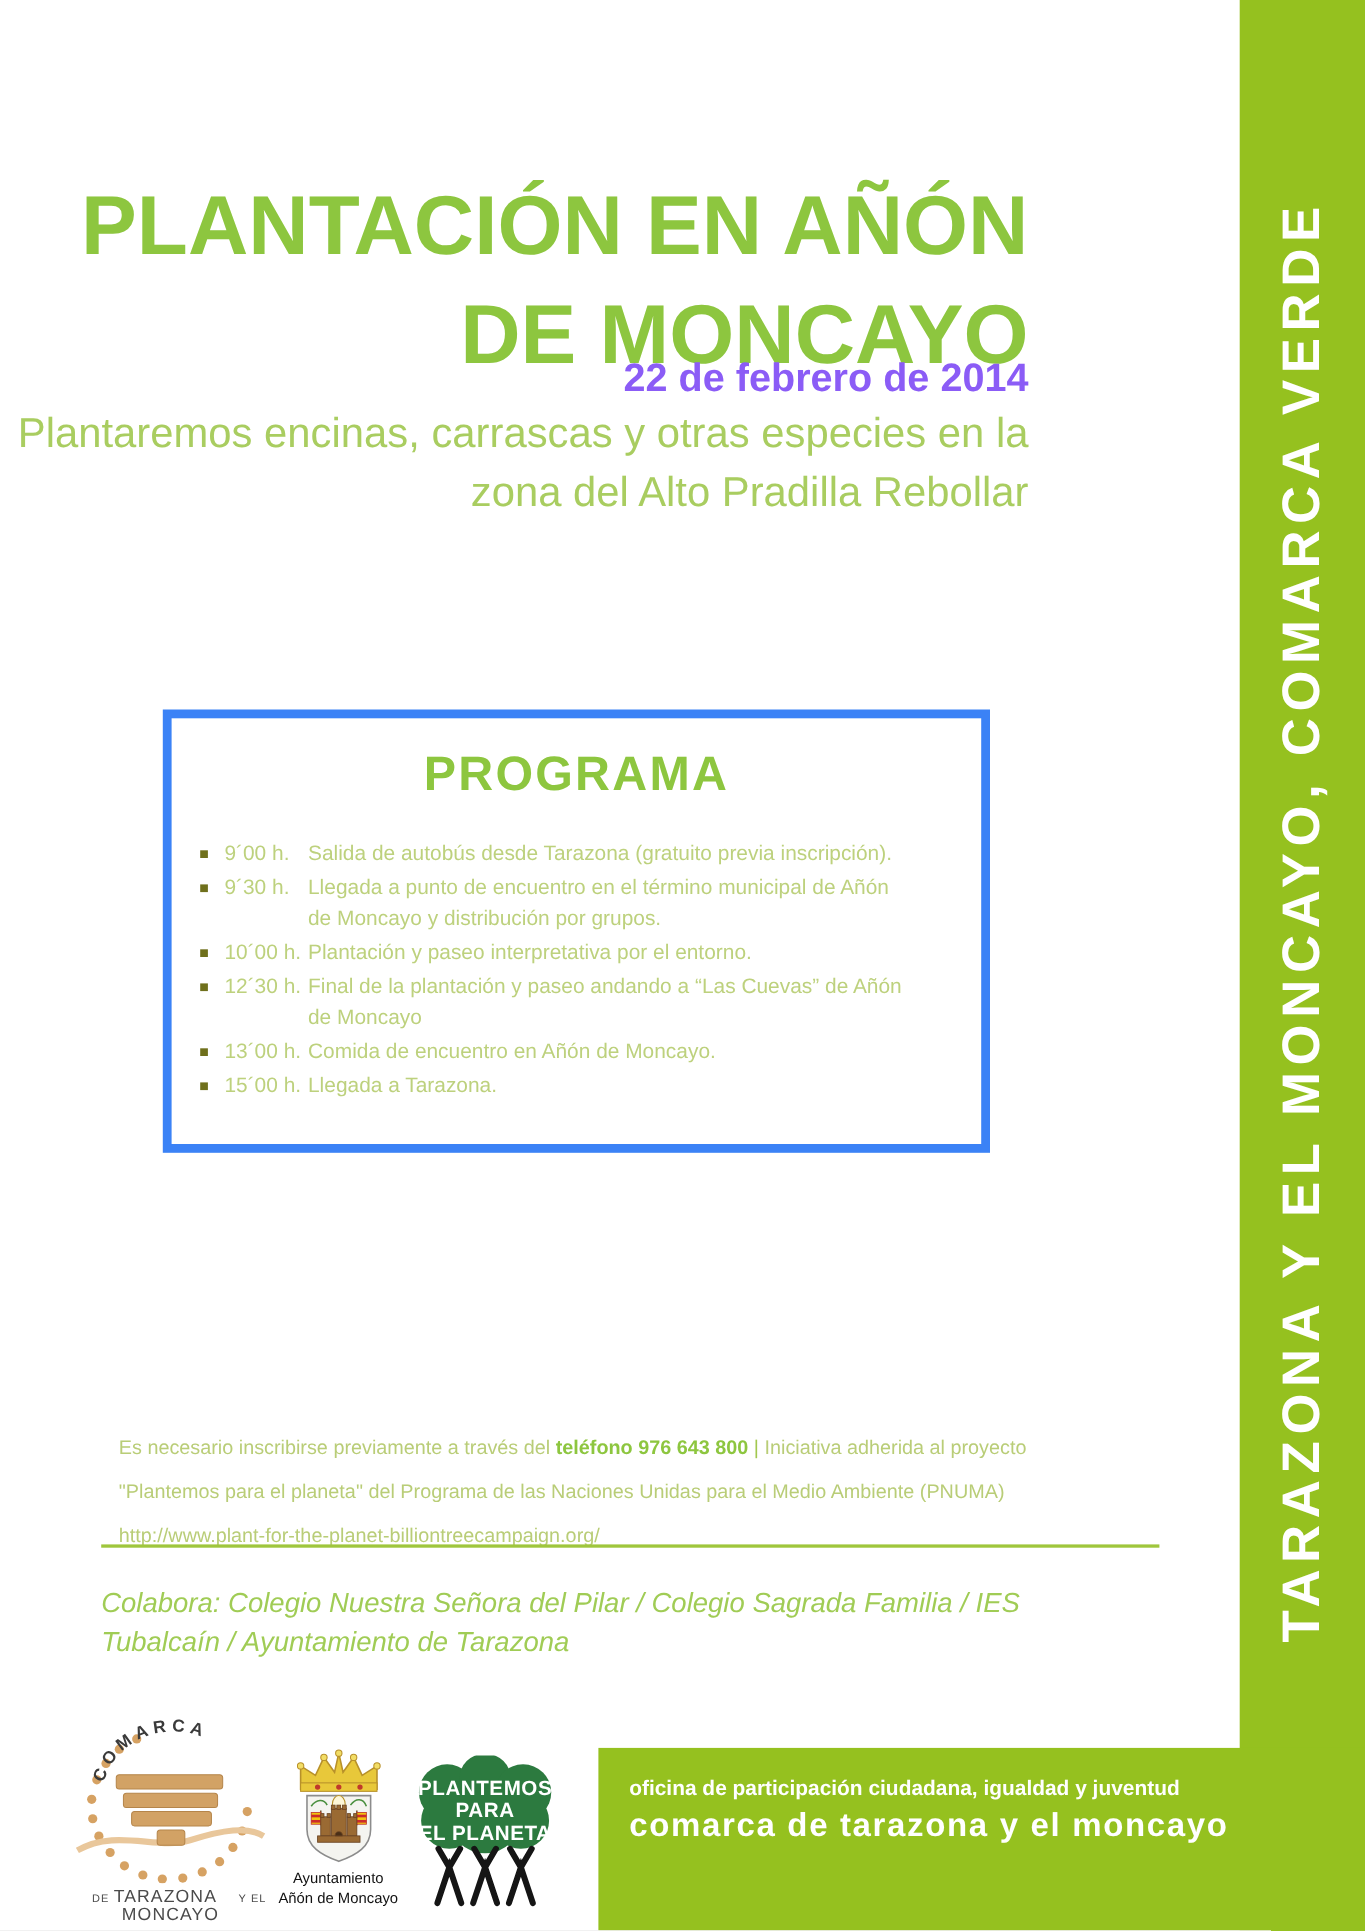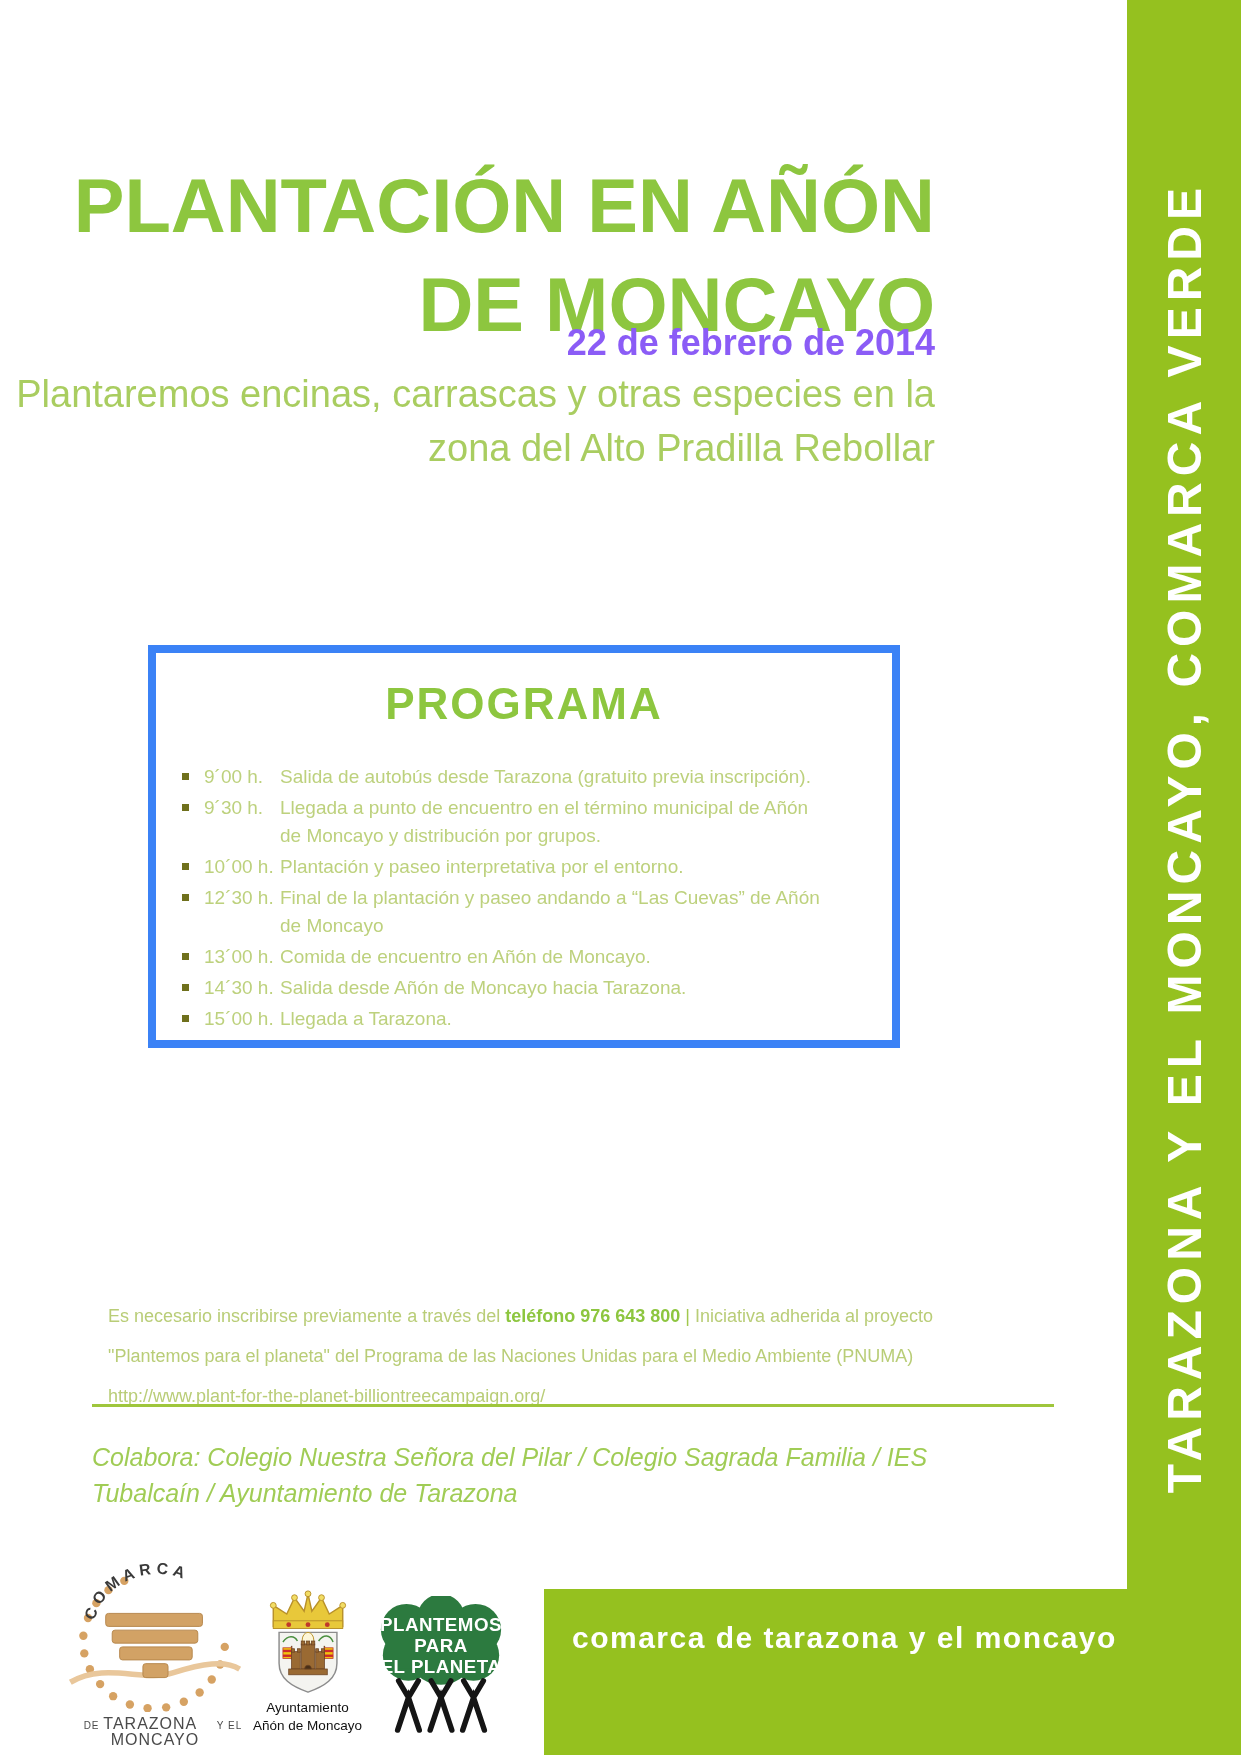--- a/index.html
+++ b/index.html
@@ -125,25 +125,20 @@
       </li>
       <li class="program-item">
         <span class="bullet"></span>
         <span>12´30 h.</span>
         <span>Final de la plantación y paseo andando a “Las Cuevas” de Añón de Moncayo</span>
       </li>
       <li class="program-item">
         <span class="bullet"></span>
         <span>13´00 h.</span>
         <span>Comida de encuentro en Añón de Moncayo.</span>
-      </li>
-      <li class="program-item">
-        <span class="bullet"></span>
-        <span>14´30 h.</span>
-        <span>Salida desde Añón de Moncayo hacia Tarazona.</span>
       </li>
       <li class="program-item">
         <span class="bullet"></span>
         <span>15´00 h.</span>
         <span>Llegada a Tarazona.</span>
       </li>
     </ul>
   </div>
 
   <div class="inscription">
@@ -265,16 +260,17 @@
       <text x="63" y="78" text-anchor="middle" font-size="19" font-weight="bold" fill="#ffffff" letter-spacing="0.5" font-family="Liberation Sans, sans-serif">EL PLANETA</text>
       <g stroke="#151515" stroke-width="5.5" stroke-linecap="round" fill="none">
         <path d="M19 136 L30 103 L41 136 M20 86 L30 103 L40 86"></path>
         <path d="M52 136 L63 103 L74 136 M53 86 L63 103 L73 86"></path>
         <path d="M85 136 L96 103 L107 136 M86 86 L96 103 L106 86"></path>
       </g>
     </svg>
   </div>
 
   <div class="footer-bar">
+    <div class="footer-line1">oficina de participación ciudadana, igualdad y juventud</div>
     <div class="footer-line2">comarca de tarazona y el moncayo</div>
   </div>
 
 </div>
 
 </body></html>

